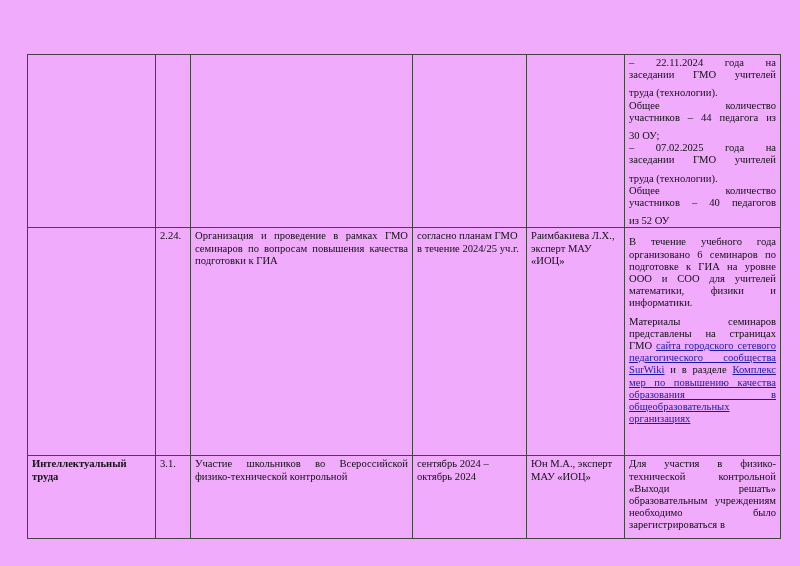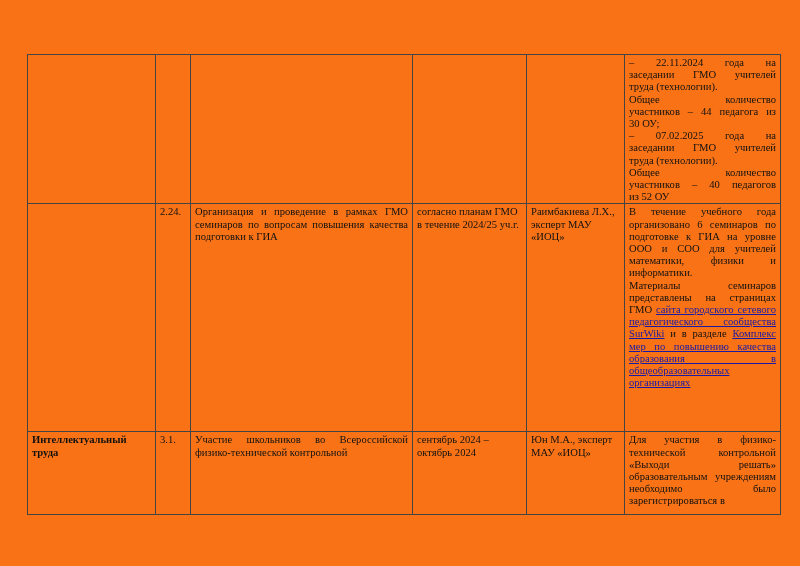--- a/index.html
+++ b/index.html
@@ -1,28 +1,28 @@
 <!DOCTYPE html>
 <html><head>
 <meta charset="utf-8">
 <style>
   html, body { margin: 0; padding: 0; background: #ffffff; }
   body { width: 800px; height: 566px; position: relative; overflow: hidden;
          font-family: "Liberation Serif", "DejaVu Serif", serif; color: #111; }
-  .page { position: absolute; left: 0; top: 0; width: 800px; height: 566px; background: #f97316; }
+  .page { position: absolute; left: 0; top: 0; width: 800px; height: 566px; background: #f0abfc; }
   table.doc { position: absolute; left: 27px; top: 54px; border-collapse: collapse;
               table-layout: fixed; width: 753px; }
   table.doc td { border: 1px solid #444; vertical-align: top; padding: 2px 4px 0 4px;
                  font-size: 10.6px; line-height: 12.2px; }
   col.c1 { width: 128px; } col.c2 { width: 35px; } col.c3 { width: 222px; }
   col.c4 { width: 114px; } col.c5 { width: 98px; } col.c6 { width: 156px; }
   .center { text-align: left; }
   .just { text-align: justify; }
   .bold { font-weight: bold; }
-  .p { display: block; text-align: justify; text-align-last: left; }
+  .p { display: block; text-align: justify; text-align-last: left; margin-top: 6px; }
   .pj { display: block; text-align: justify; text-align-last: justify; }
   a.lnk { color: #1a1aa6; text-decoration: underline; }
   tr.r1 td { height: 146px; }
   tr.r2 td { height: 225px; }
   tr.r3 td { height: 80px; }
 </style>
 </head>
 <body>
 
 <div class="page">

